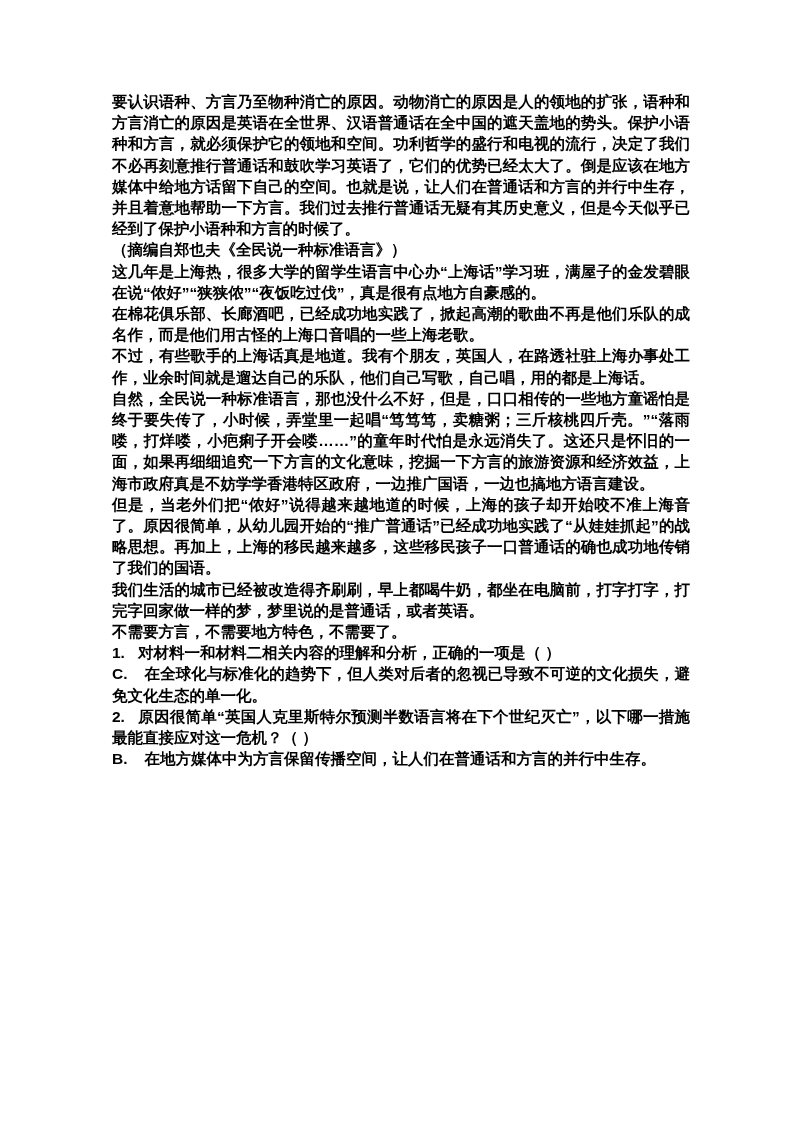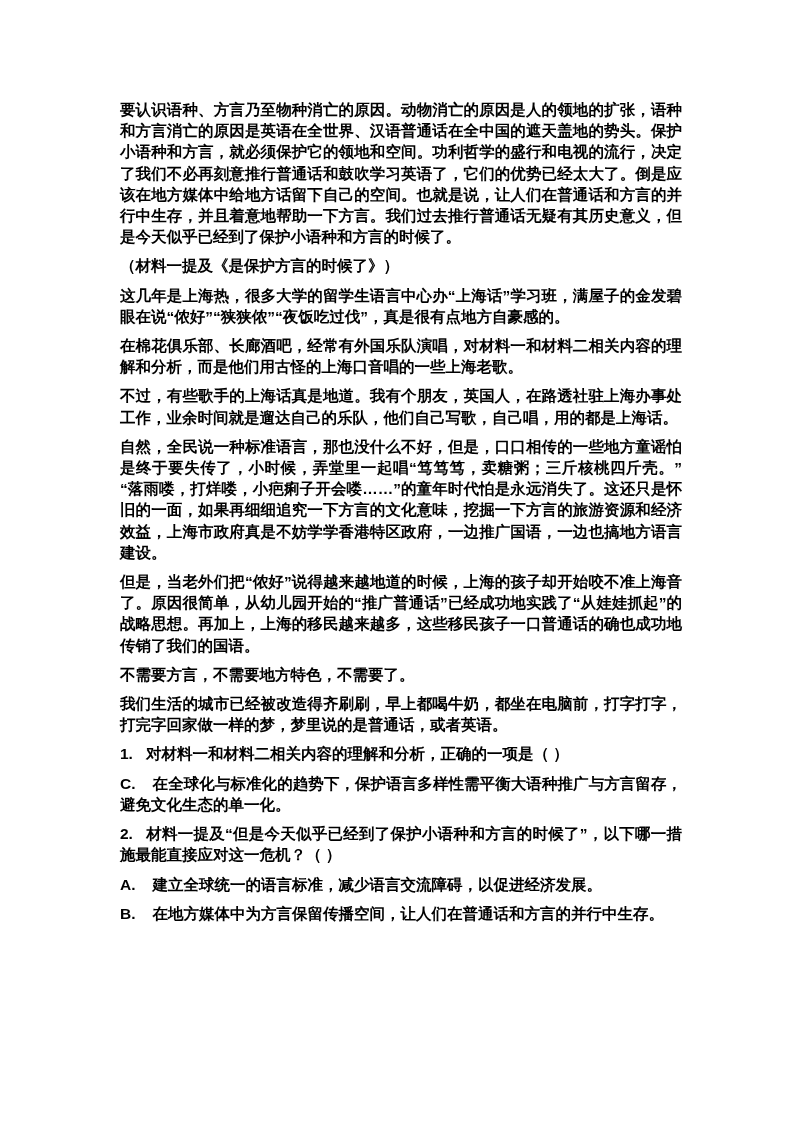--- a/index.html
+++ b/index.html
@@ -19,74 +19,71 @@
     background: #ffffff;
     padding: 91px 110px 40px 112px;
     font-family: "Liberation Sans", "DejaVu Sans", sans-serif;
     font-size: 15.5px;
     line-height: 21.2px;
     font-weight: 600;
     color: #000000;
     text-align: justify;
   }
   .page p {
-    margin: 8px;
+    margin: 0;
     padding: 0;
   }
   .q-num {
     display: inline-block;
     margin-right: 13px;
   }
   .opt-label {
     display: inline-block;
     margin-right: 17px;
   }
 </style>
 </head>
 <body>
 
 <div class="page">
 
   <p>要认识语种、方言乃至物种消亡的原因。动物消亡的原因是人的领地的扩张，语种和方言消亡的原因是英语在全世界、汉语普通话在全中国的遮天盖地的势头。保护小语种和方言，就必须保护它的领地和空间。功利哲学的盛行和电视的流行，决定了我们不必再刻意推行普通话和鼓吹学习英语了，它们的优势已经太大了。倒是应该在地方媒体中给地方话留下自己的空间。也就是说，让人们在普通话和方言的并行中生存，并且着意地帮助一下方言。我们过去推行普通话无疑有其历史意义，但是今天似乎已经到了保护小语种和方言的时候了。</p>
 
-  <p>（材料一提及《是保护方言的时候了》）</p>
+  <p>（摘编自郑也夫《全民说一种标准语言》）</p>
 
 
   <p>这几年是上海热，很多大学的留学生语言中心办“上海话”学习班，满屋子的金发碧眼在说“侬好”“狭狭侬”“夜饭吃过伐”，真是很有点地方自豪感的。</p>
 
-  <p>在棉花俱乐部、长廊酒吧，经常有外国乐队演唱，对材料一和材料二相关内容的理解和分析，而是他们用古怪的上海口音唱的一些上海老歌。</p>
+  <p>在棉花俱乐部、长廊酒吧，已经成功地实践了，掀起高潮的歌曲不再是他们乐队的成名作，而是他们用古怪的上海口音唱的一些上海老歌。</p>
 
   <p>不过，有些歌手的上海话真是地道。我有个朋友，英国人，在路透社驻上海办事处工作，业余时间就是遛达自己的乐队，他们自己写歌，自己唱，用的都是上海话。</p>
 
   <p>自然，全民说一种标准语言，那也没什么不好，但是，口口相传的一些地方童谣怕是终于要失传了，小时候，弄堂里一起唱“笃笃笃，卖糖粥；三斤核桃四斤壳。”“落雨喽，打烊喽，小疤痢子开会喽……”的童年时代怕是永远消失了。这还只是怀旧的一面，如果再细细追究一下方言的文化意味，挖掘一下方言的旅游资源和经济效益，上海市政府真是不妨学学香港特区政府，一边推广国语，一边也搞地方语言建设。</p>
 
   <p>但是，当老外们把“侬好”说得越来越地道的时候，上海的孩子却开始咬不准上海音了。原因很简单，从幼儿园开始的“推广普通话”已经成功地实践了“从娃娃抓起”的战略思想。再加上，上海的移民越来越多，这些移民孩子一口普通话的确也成功地传销了我们的国语。</p>
 
 
+  <p>我们生活的城市已经被改造得齐刷刷，早上都喝牛奶，都坐在电脑前，打字打字，打完字回家做一样的梦，梦里说的是普通话，或者英语。</p>
+
   <p>不需要方言，不需要地方特色，不需要了。</p>
-
-  <p>我们生活的城市已经被改造得齐刷刷，早上都喝牛奶，都坐在电脑前，打字打字，打完字回家做一样的梦，梦里说的是普通话，或者英语。</p>
 
 
   <p>
     <span class="q-num">1.</span><span>对材料一和材料二相关内容的理解和分析，正确的一项是（ ）</span>
   </p>
 
 
 
   <p>
-    <span class="opt-label">C.</span><span>在全球化与标准化的趋势下，保护语言多样性需平衡大语种推广与方言留存，避免文化生态的单一化。</span>
+    <span class="opt-label">C.</span><span>在全球化与标准化的趋势下，但人类对后者的忽视已导致不可逆的文化损失，避免文化生态的单一化。</span>
   </p>
 
 
   <p>
-    <span class="q-num">2.</span><span>材料一提及“但是今天似乎已经到了保护小语种和方言的时候了”，以下哪一措施最能直接应对这一危机？（ ）</span>
+    <span class="q-num">2.</span><span>原因很简单“英国人克里斯特尔预测半数语言将在下个世纪灭亡”，以下哪一措施最能直接应对这一危机？（ ）</span>
   </p>
 
-  <p>
-    <span class="opt-label">A.</span><span>建立全球统一的语言标准，减少语言交流障碍，以促进经济发展。</span>
-  </p>
 
   <p>
     <span class="opt-label">B.</span><span>在地方媒体中为方言保留传播空间，让人们在普通话和方言的并行中生存。</span>
   </p>
 
 </div>
 
 </body></html>

